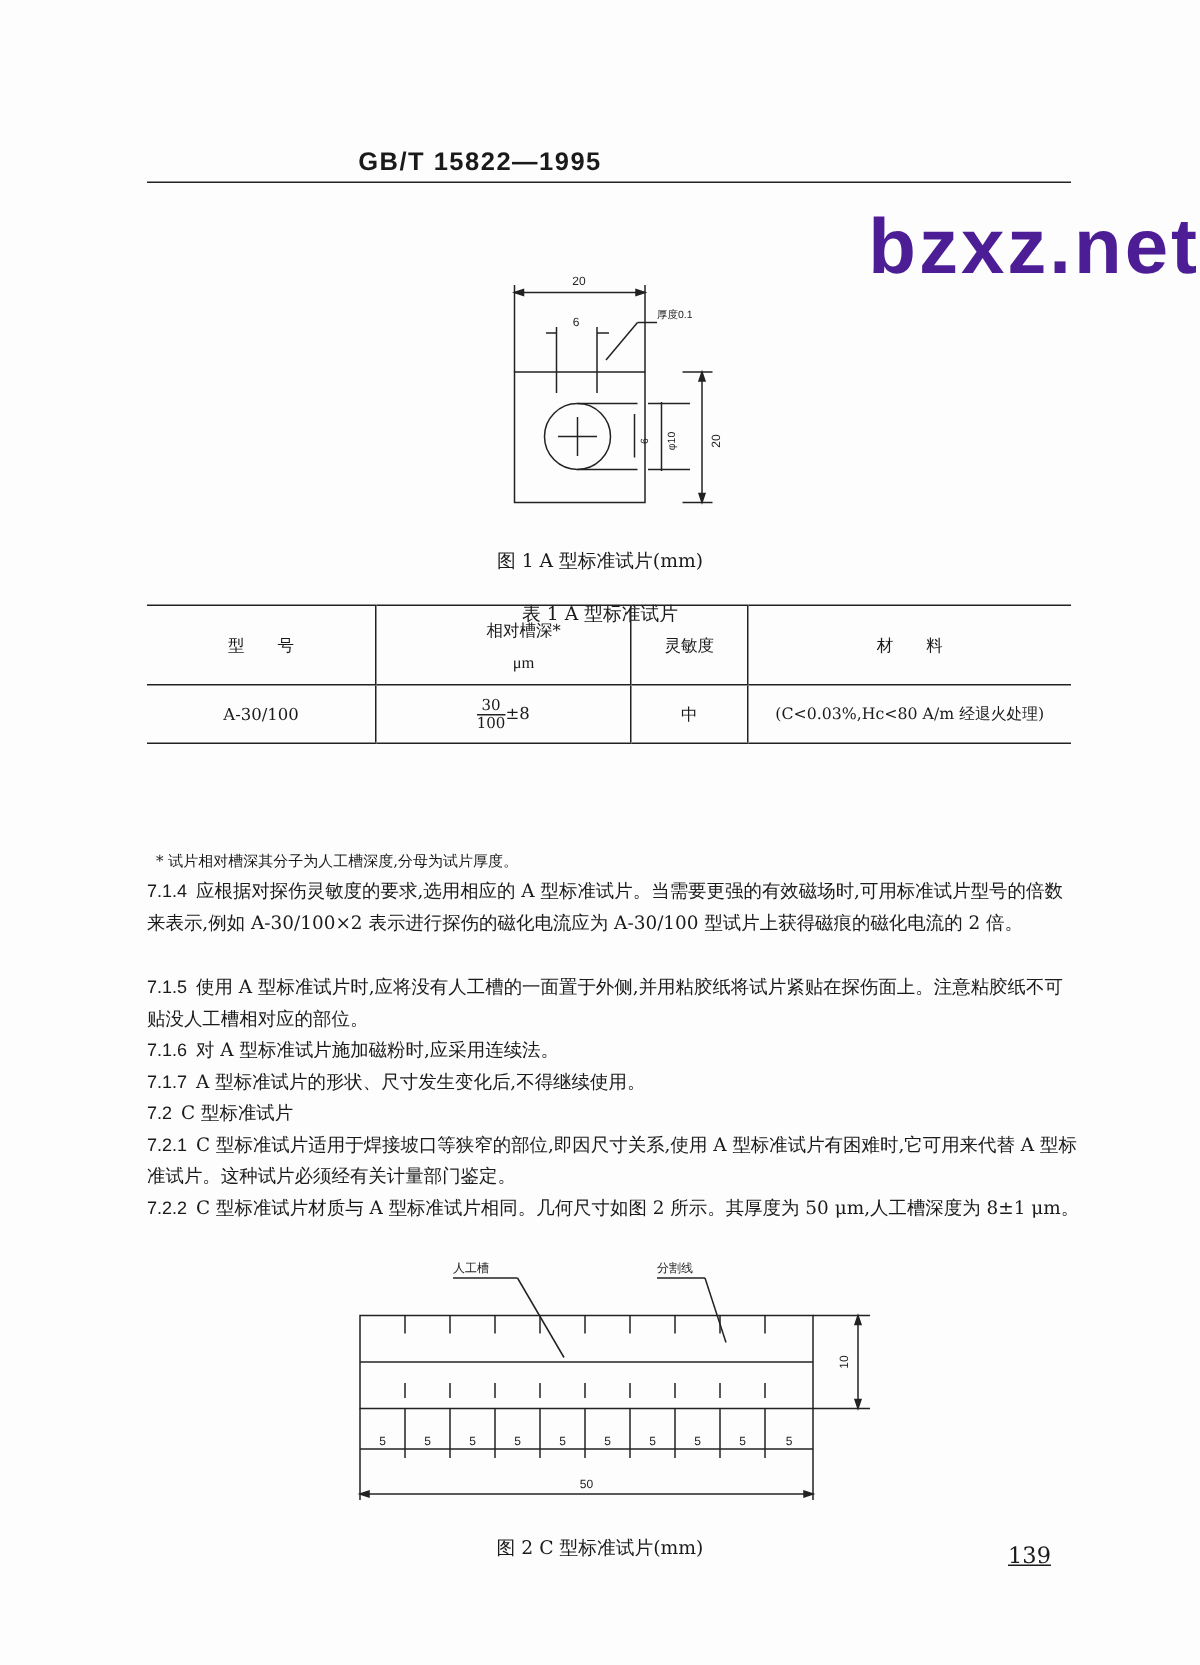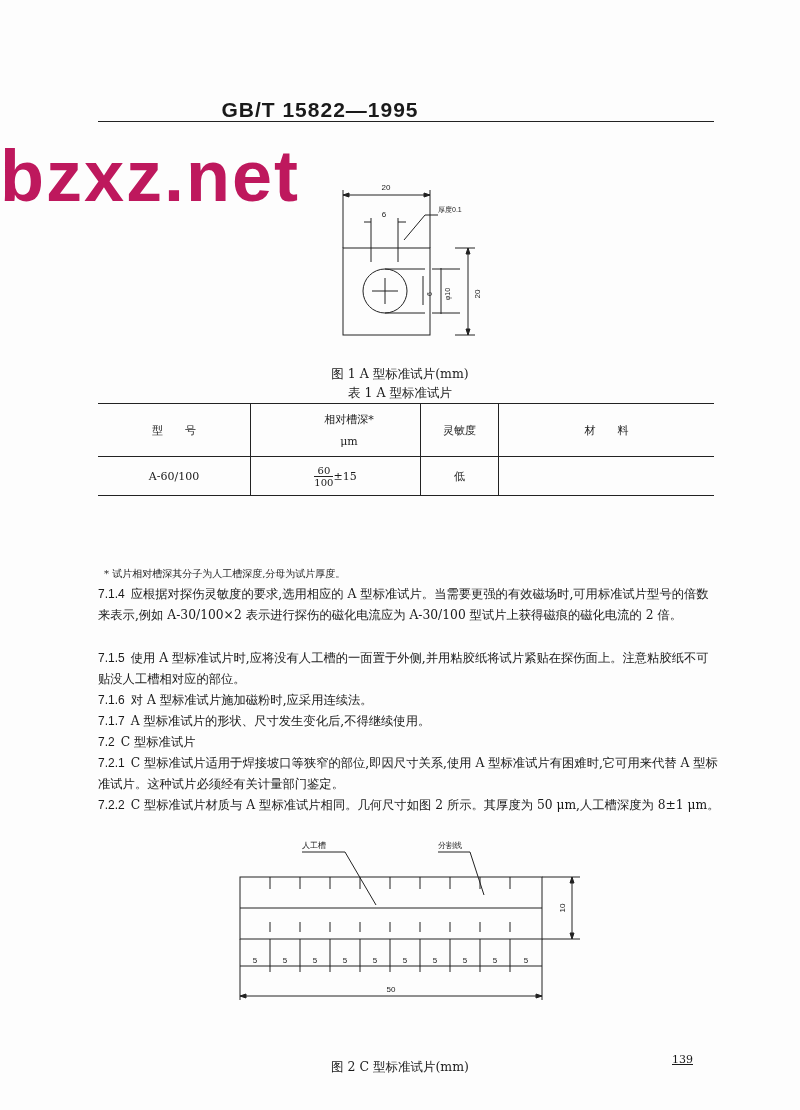--- a/index.html
+++ b/index.html
@@ -1,37 +1,37 @@
 <!DOCTYPE html>
 <html><head>
 <meta charset="utf-8">
 <style>
   html, body { margin: 0; padding: 0; }
   body {
     width: 800px; height: 1110px; background: #fdfdfd; position: relative; overflow: hidden;
     font-family: "DejaVu Serif", "Liberation Serif", serif; color: #1a1a1a;
   }
   .abs { position: absolute; }
-  .header-title { left: 0; width: 640px; top: 98px; text-align: center; font-family: "Liberation Sans", sans-serif; font-weight: bold; font-size: 21px; letter-spacing: 1px; }
+  .header-title { left: 0; width: 640px; top: 98px; text-align: center; font-family: "Liberation Sans", sans-serif; font-weight: bold; font-size: 17px; letter-spacing: 1px; }
   .header-rule { left: 98px; width: 616px; top: 121px; height: 0; border-top: 1.5px solid #222; }
-  .watermark { left: 0; width: 800px; top: 135px; text-align: left; font-family: "Liberation Sans", sans-serif; font-weight: bold; font-size: 72px; color: #be185d; letter-spacing: 2px; }
+  .watermark { left: 0; width: 800px; top: 135px; text-align: right; font-family: "Liberation Sans", sans-serif; font-weight: bold; font-size: 52px; color: #4c1d95; letter-spacing: 2px; }
   .caption { left: 0; width: 800px; text-align: center; font-size: 12.5px; }
   table.t1 { position: absolute; left: 98px; top: 403px; width: 616px; border-collapse: collapse; font-size: 11px; }
   table.t1 th, table.t1 td { text-align: center; vertical-align: middle; }
   table.t1 th { height: 50px; font-weight: normal; border-bottom: 1px solid #222; }
   table.t1 thead tr { border-top: 1.5px solid #222; }
   table.t1 tbody tr:last-child td { border-bottom: 1.5px solid #222; }
   table.t1 .vl { border-left: 1px solid #222; }
   table.t1 td { height: 36px; }
   .frac { display: inline-flex; flex-direction: column; vertical-align: middle; text-align: center; font-size: 10px; line-height: 11px; }
   .frac .num { border-bottom: 1px solid #222; padding: 0 1px; }
   .footnote { left: 104px; top: 567px; font-size: 10px; }
   .para { left: 98px; width: 622px; font-size: 12.3px; line-height: 21px; }
   .para .num { font-family: "Liberation Sans", sans-serif; font-size: 12px; margin-right: 6px; }
-  .page-number { left: 672px; top: 1053px; font-size: 11px; text-decoration: underline; }
+  .page-number { left: 672px; top: 1028px; font-size: 15px; text-decoration: underline; }
   svg text { font-family: "Liberation Sans", sans-serif; }
 </style>
 </head>
 <body>
 
 <div class="abs header-title">GB/T 15822—1995</div>
 <div class="abs header-rule"></div>
 <div class="abs watermark">bzxz.net</div>
 
 <svg class="abs" style="left:330px;top:180px;" width="160" height="160" viewBox="330 180 160 160">
@@ -65,43 +65,43 @@
   </g>
   <text x="386" y="190" font-size="8" text-anchor="middle" fill="#222">20</text>
   <text x="384" y="217" font-size="8" text-anchor="middle" fill="#222">6</text>
   <text x="438" y="212" font-size="7" fill="#222">厚度0.1</text>
   <text x="432" y="294" font-size="7" fill="#222" transform="rotate(-90 432 294)" text-anchor="middle">6</text>
   <text x="450" y="294" font-size="7" fill="#222" transform="rotate(-90 450 294)" text-anchor="middle">φ10</text>
   <text x="480" y="294" font-size="8" fill="#222" transform="rotate(-90 480 294)" text-anchor="middle">20</text>
 </svg>
 
 <div class="abs caption" style="top:366px;">图 1   A 型标准试片(mm)</div>
-<div class="abs caption" style="top:385px;">表 1   A 型标准试片</div>
+<div class="abs caption" style="top:401px;">表 1   A 型标准试片</div>
 
 <table class="t1">
   <thead>
     <tr>
       <th style="width:150px;">型　　号</th>
       <th class="vl" style="width:140px;padding-left:28px;">
         <div>相对槽深*</div>
-        <div style="margin-top:8px;">μm</div>
+        <div style="margin-top:8px;font-family:Liberation Serif, serif;">μm</div>
       </th>
       <th class="vl" style="width:75px;">灵敏度</th>
       <th class="vl">材　　料</th>
     </tr>
   </thead>
   <tbody>
     <tr>
-      <td>A-60/100</td>
+      <td>A-30/100</td>
       <td class="vl"><span class="frac">
-            <span class="num">60</span>
+            <span class="num">30</span>
             <span>100</span>
-          </span><span>±15</span></td>
-      <td class="vl">低</td>
-      <td class="vl"></td>
+          </span><span>±8</span></td>
+      <td class="vl">中</td>
+      <td class="vl" style="font-size:10.5px;">(C&lt;0.03%,Hc&lt;80 A/m 经退火处理)</td>
     </tr>
   </tbody>
 </table>
 
 <div class="abs footnote">* 试片相对槽深其分子为人工槽深度,分母为试片厚度。</div>
 
 <div class="abs para" style="top:584px;"><span class="num">7.1.4</span><span>应根据对探伤灵敏度的要求,选用相应的 A 型标准试片。当需要更强的有效磁场时,可用标准试片型号的倍数来表示,例如 A-30/100×2 表示进行探伤的磁化电流应为 A-30/100 型试片上获得磁痕的磁化电流的 2 倍。</span></div>
 <div class="abs para" style="top:648px;"><span class="num">7.1.5</span><span>使用 A 型标准试片时,应将没有人工槽的一面置于外侧,并用粘胶纸将试片紧贴在探伤面上。注意粘胶纸不可贴没人工槽相对应的部位。</span></div>
 <div class="abs para" style="top:690px;"><span class="num">7.1.6</span><span>对 A 型标准试片施加磁粉时,应采用连续法。</span></div>
 <div class="abs para" style="top:711px;"><span class="num">7.1.7</span><span>A 型标准试片的形状、尺寸发生变化后,不得继续使用。</span></div>
@@ -167,14 +167,14 @@
   <text x="315" y="963" font-size="8" fill="#222" text-anchor="middle">5</text>
   <text x="345" y="963" font-size="8" fill="#222" text-anchor="middle">5</text>
   <text x="375" y="963" font-size="8" fill="#222" text-anchor="middle">5</text>
   <text x="405" y="963" font-size="8" fill="#222" text-anchor="middle">5</text>
   <text x="435" y="963" font-size="8" fill="#222" text-anchor="middle">5</text>
   <text x="465" y="963" font-size="8" fill="#222" text-anchor="middle">5</text>
   <text x="495" y="963" font-size="8" fill="#222" text-anchor="middle">5</text>
   <text x="526" y="963" font-size="8" fill="#222" text-anchor="middle">5</text>
 </svg>
 
-<div class="abs caption" style="top:1059px;">图 2   C 型标准试片(mm)</div>
+<div class="abs caption" style="top:1024px;">图 2   C 型标准试片(mm)</div>
 <div class="abs page-number">139</div>
 
 </body></html>

